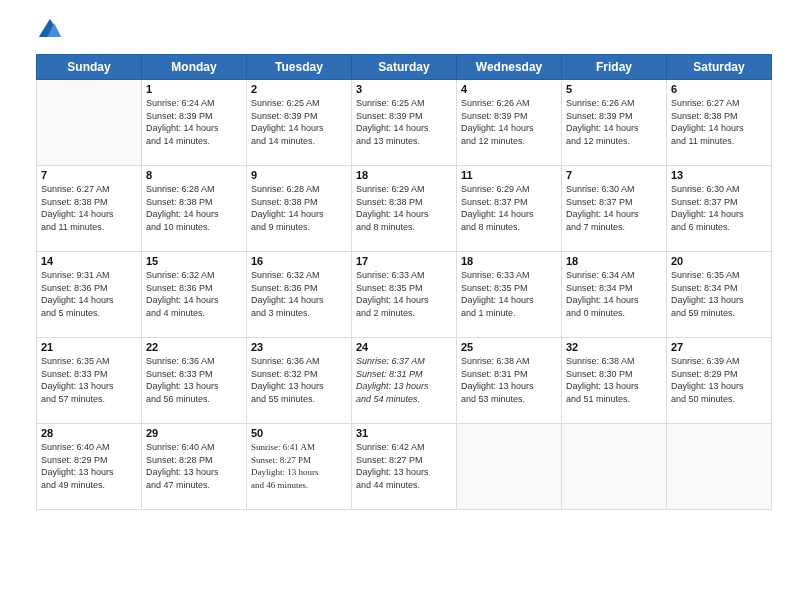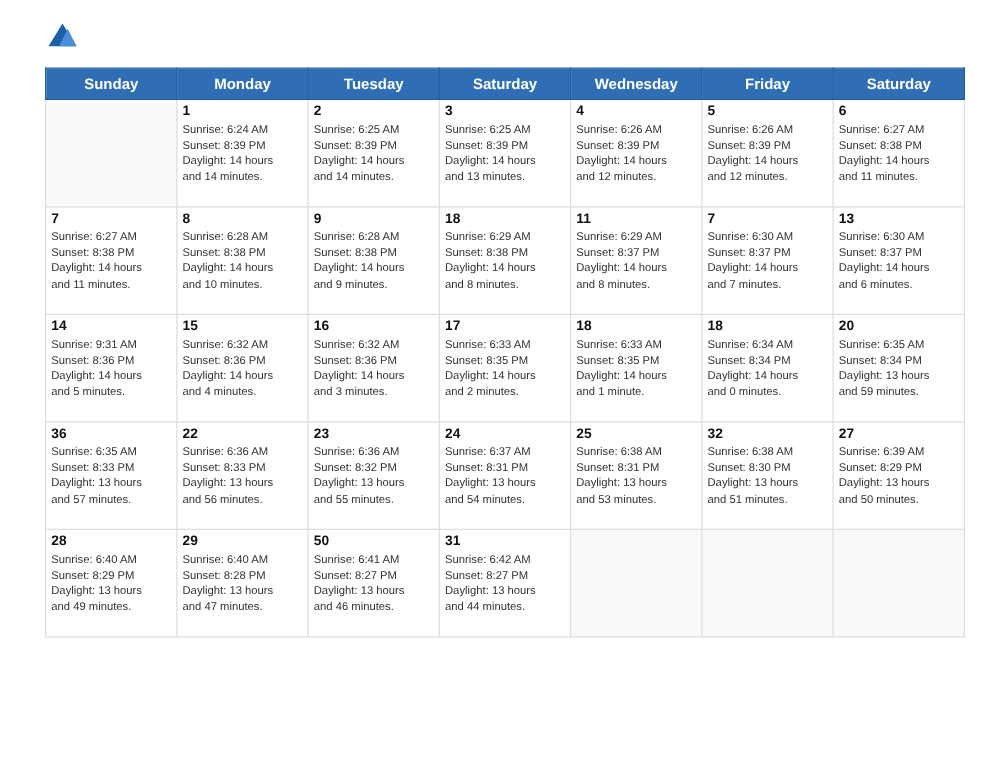--- a/index.html
+++ b/index.html
@@ -277,21 +277,21 @@
           <td>
             <span class="day-num">20</span>
             <div class="day-info" style="white-space: pre-line;">Sunrise: 6:35 AM
 Sunset: 8:34 PM
 Daylight: 13 hours
 and 59 minutes.</div>
           </td>
         </tr>
         <tr>
           <td>
-            <span class="day-num">36</span>
+            <span class="day-num">21</span>
             <div class="day-info" style="white-space: pre-line;">Sunrise: 6:35 AM
 Sunset: 8:33 PM
 Daylight: 13 hours
 and 57 minutes.</div>
           </td>
           <td>
             <span class="day-num">22</span>
             <div class="day-info" style="white-space: pre-line;">Sunrise: 6:36 AM
 Sunset: 8:33 PM
 Daylight: 13 hours
@@ -299,21 +299,21 @@
           </td>
           <td>
             <span class="day-num">23</span>
             <div class="day-info" style="white-space: pre-line;">Sunrise: 6:36 AM
 Sunset: 8:32 PM
 Daylight: 13 hours
 and 55 minutes.</div>
           </td>
           <td>
             <span class="day-num">24</span>
-            <div class="day-info" style="white-space: pre-line;">Sunrise: 6:37 AM
+            <div class="day-info" style="white-space: pre-line; font-style: italic;">Sunrise: 6:37 AM
 Sunset: 8:31 PM
 Daylight: 13 hours
 and 54 minutes.</div>
           </td>
           <td>
             <span class="day-num">25</span>
             <div class="day-info" style="white-space: pre-line;">Sunrise: 6:38 AM
 Sunset: 8:31 PM
 Daylight: 13 hours
 and 53 minutes.</div>
@@ -343,21 +343,21 @@
           </td>
           <td>
             <span class="day-num">29</span>
             <div class="day-info" style="white-space: pre-line;">Sunrise: 6:40 AM
 Sunset: 8:28 PM
 Daylight: 13 hours
 and 47 minutes.</div>
           </td>
           <td>
             <span class="day-num">50</span>
-            <div class="day-info" style="white-space: pre-line;">Sunrise: 6:41 AM
+            <div class="day-info" style="white-space: pre-line; font-family: Liberation Serif, serif;">Sunrise: 6:41 AM
 Sunset: 8:27 PM
 Daylight: 13 hours
 and 46 minutes.</div>
           </td>
           <td>
             <span class="day-num">31</span>
             <div class="day-info" style="white-space: pre-line;">Sunrise: 6:42 AM
 Sunset: 8:27 PM
 Daylight: 13 hours
 and 44 minutes.</div>

